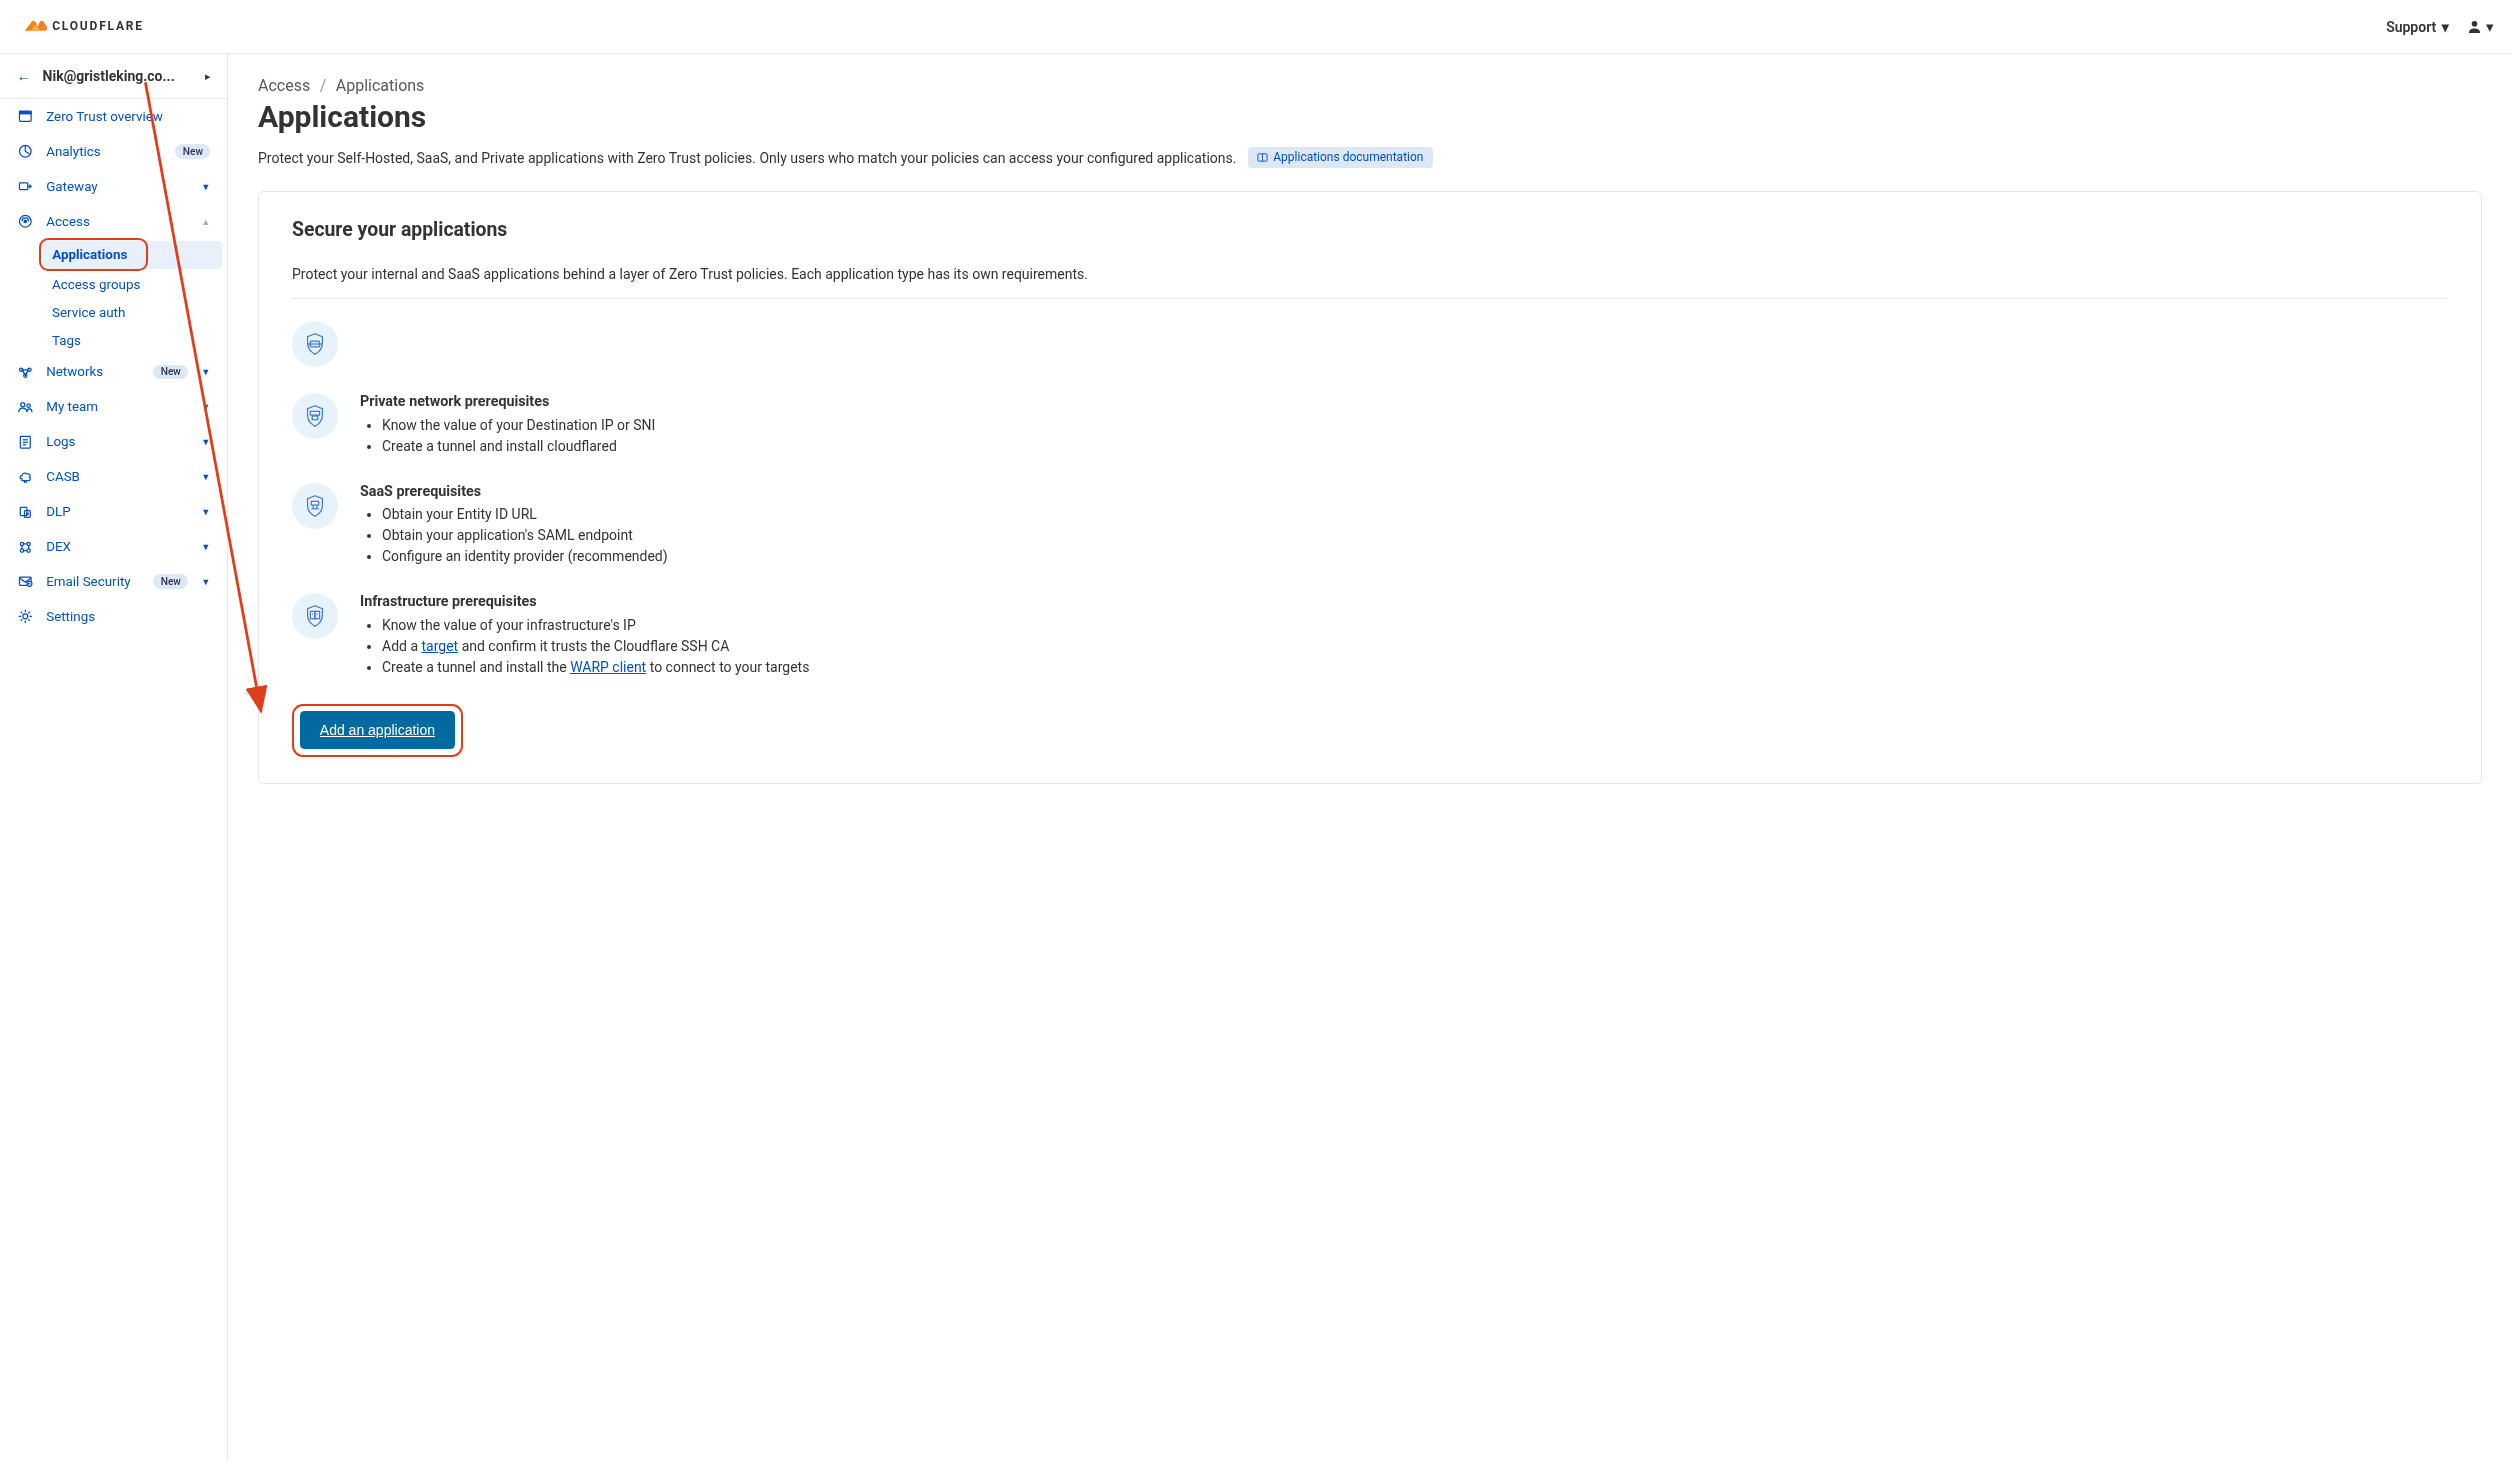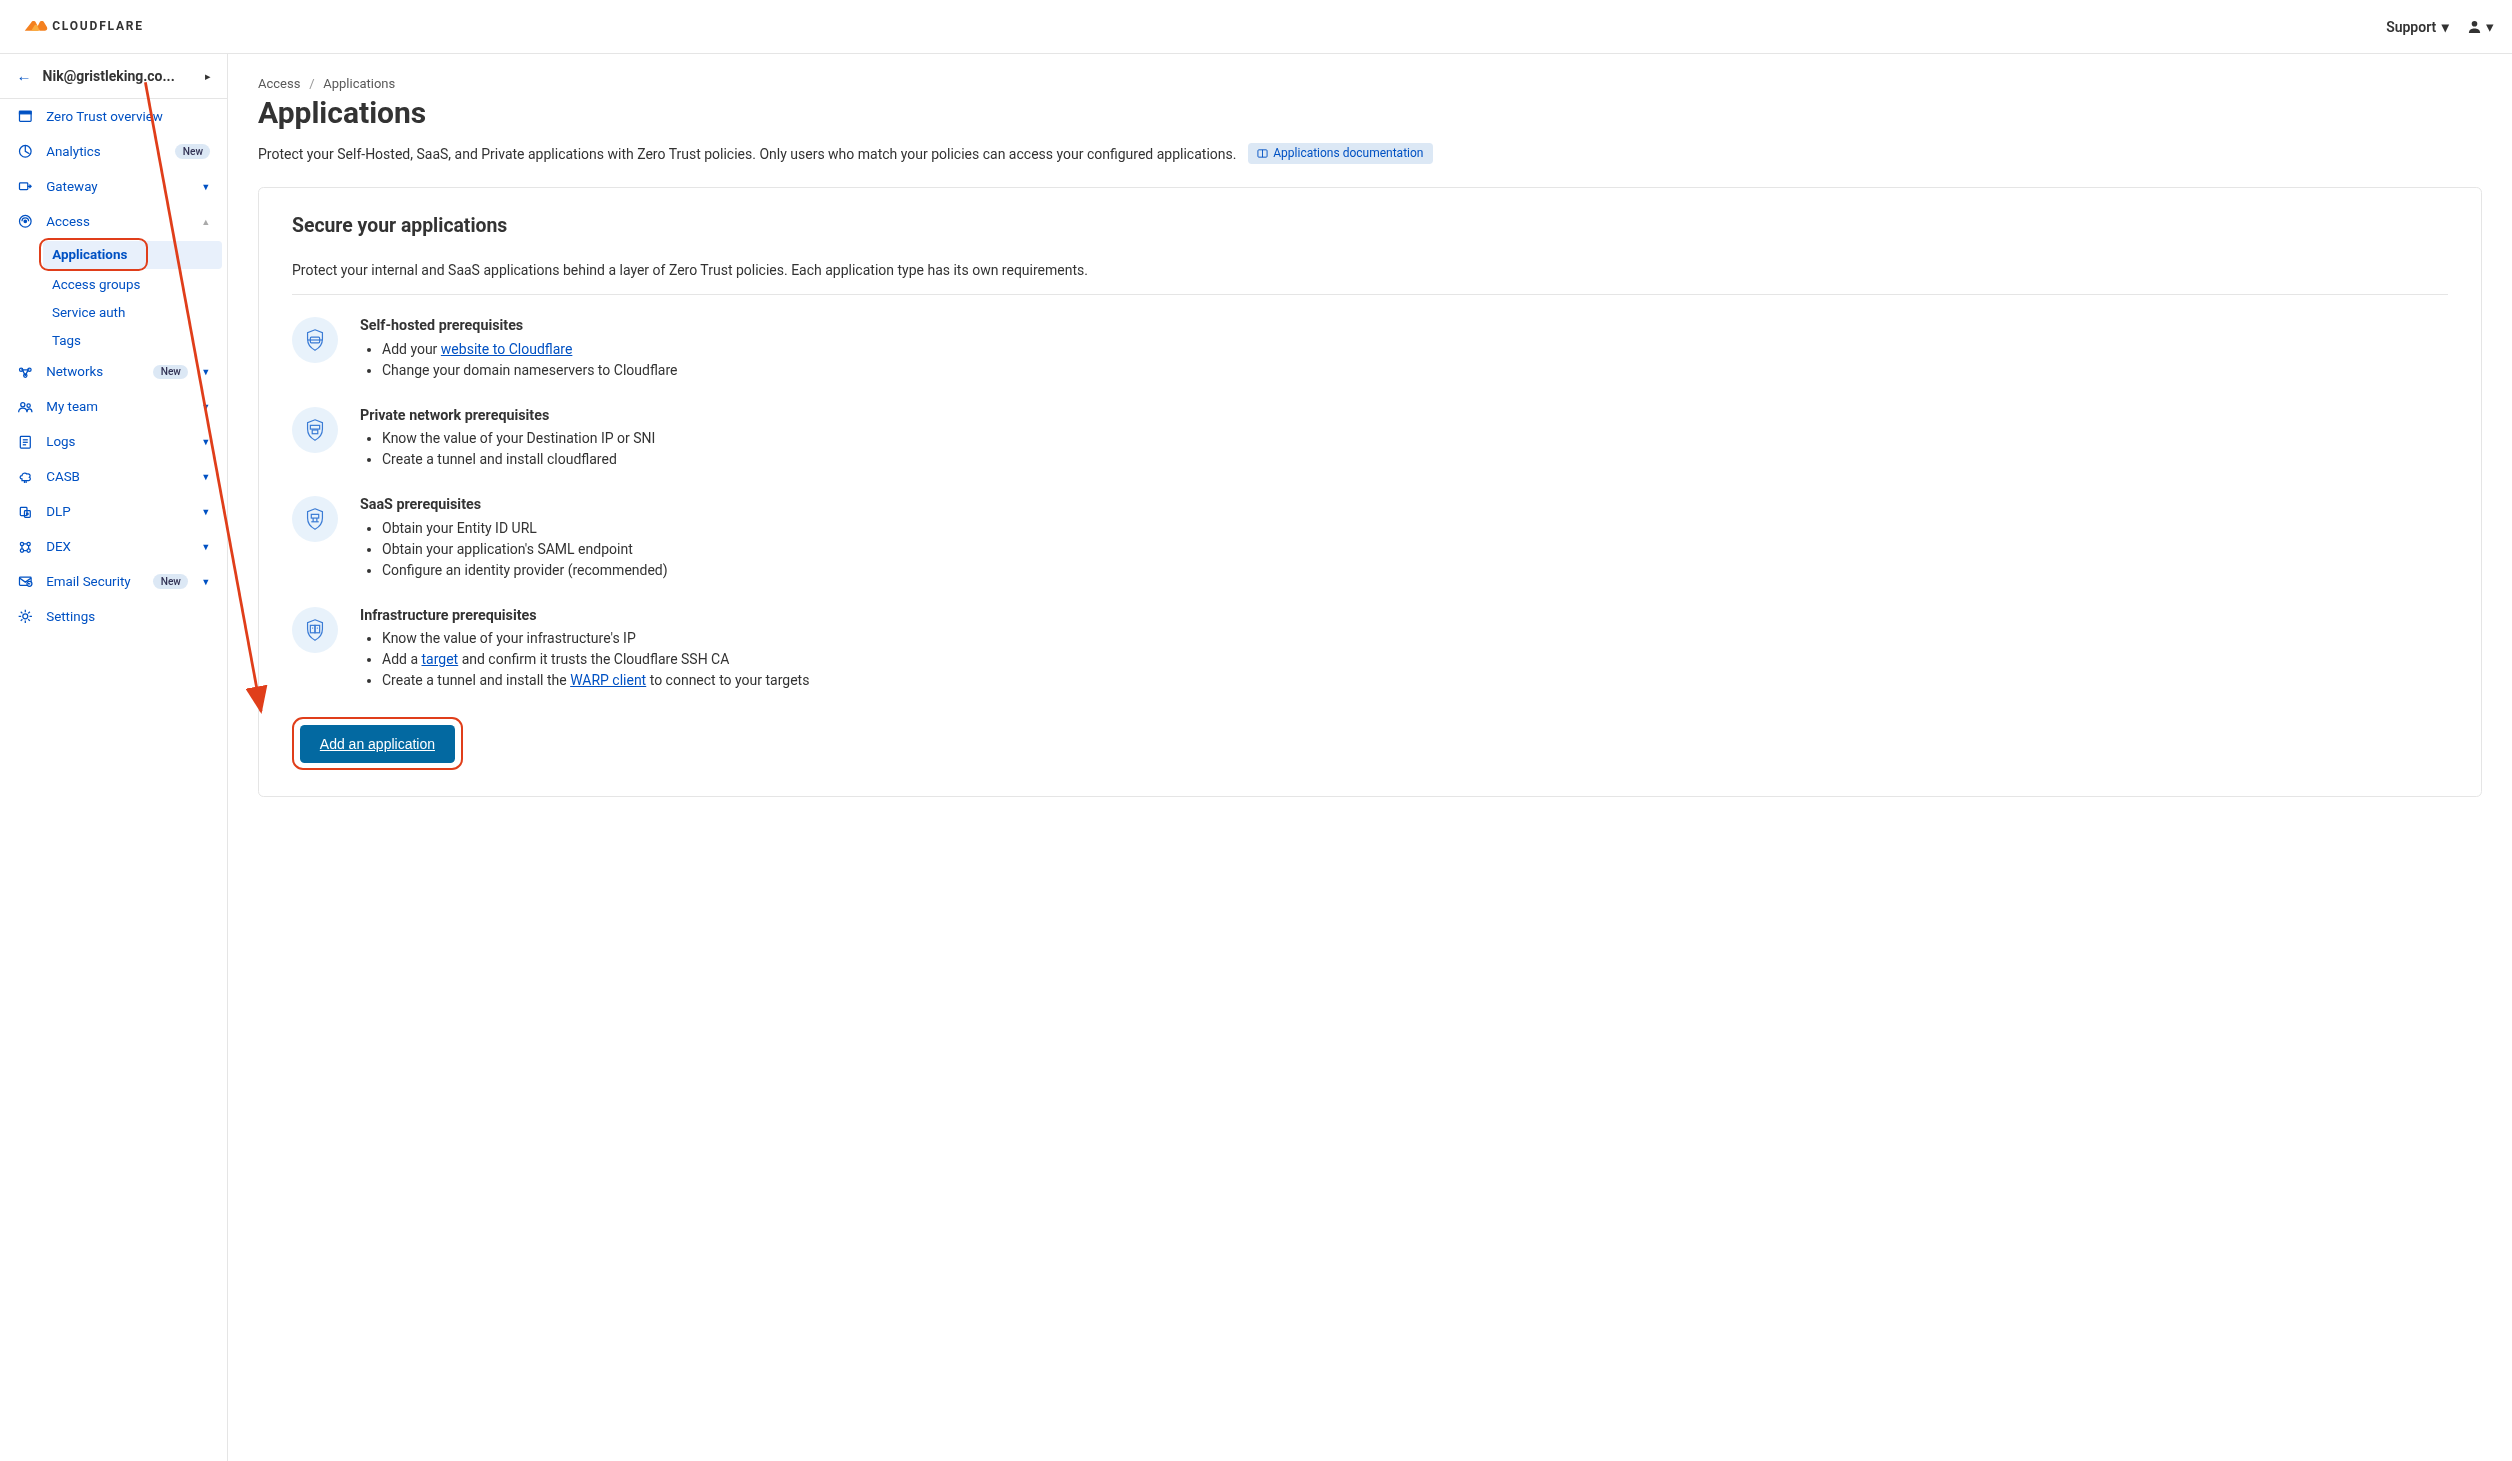--- a/index.html
+++ b/index.html
@@ -32,21 +32,21 @@
   .nav-caret { font-size: 9.2px; color: #0051c3; }
   .nav-badge { background: #dce8f5; color: #335; font-size: 10.2px; padding: 1.8px 7.4px; border-radius: 9.2px; font-weight: 500; }
   .nav-item.expanded .nav-caret { color: #888; }
   
   
   .subnav-item { padding: 6.5px 16.6px 6.5px 52px; font-size: 13.4px; color: #0051c3; cursor: pointer; }
   .subnav-item.active { background: #e8f0fb; font-weight: 700; border-radius: 3.7px; margin: 1.8px 5.5px 1.8px 43px; padding-left: 9.2px; position: relative; }
   .highlight-box { position: absolute; border: 2.8px solid #e03e1a; border-radius: 9.2px; left: -3.7px; top: -2.8px; right: 74px; bottom: -2.8px; pointer-events: none; }
   
   
-  .breadcrumb { color: #595959; font-size: 13px; margin-bottom: 3.7px; }
+  .breadcrumb { color: #595959; font-size: 16px; margin-bottom: 3.7px; }
   .breadcrumb-sep { margin: 0 5.5px; color: #999; }
   .page-title { font-size: 30px; font-weight: 700; margin-bottom: 13px; }
   .page-desc { font-size: 14px; line-height: 1.5; max-width: 601px; display: inline; }
   .doc-badge { display: inline-flex; align-items: center; gap: 5.5px; background: #dce8f5; color: #0051c3; font-size: 12px; padding: 3.7px 9.2px; border-radius: 3.7px; margin-left: 7.4px; cursor: pointer; }
   
   .card { border: 0.9px solid #e5e5e5; border-radius: 5.5px; padding: 26px 33px; margin-top: 22px; }
   .card-title { font-size: 19.4px; font-weight: 700; margin-bottom: 25px; }
   .card-subtitle { font-size: 14px; color: #333; margin-bottom: 16.6px; }
   .card-divider { border: none; border-top: 0.9px solid #e5e5e5; margin-bottom: 22px; }
   
@@ -299,27 +299,20 @@
 
       <div id="prereqs">
           <div class="prereq">
             <div class="prereq-icon">
               <svg class="shield-svg" viewBox="0 0 28 28">
                 <path d="M14 3 L22 6 L22 13 C22 19 18 23 14 25 C10 23 6 19 6 13 L6 6 Z"></path>
                 <rect x="9" y="11" width="10" height="6" rx="1"></rect>
                 <line x1="6" y1="14" x2="22" y2="14"></line>
               </svg>
             </div>
-            <div class="prereq-body">
-              <div class="prereq-title">Self-hosted prerequisites</div>
-              <ul>
-                <li>Add your <span class="link-blue">website to Cloudflare</span></li>
-                <li>Change your domain nameservers to Cloudflare</li>
-              </ul>
-            </div>
           </div>
           <div class="prereq">
             <div class="prereq-icon">
               <svg class="shield-svg" viewBox="0 0 28 28">
                 <path d="M14 3 L22 6 L22 13 C22 19 18 23 14 25 C10 23 6 19 6 13 L6 6 Z"></path>
                 <rect x="9" y="9" width="10" height="4"></rect>
                 <rect x="11" y="14" width="6" height="4"></rect>
               </svg>
             </div>
             <div class="prereq-body">

